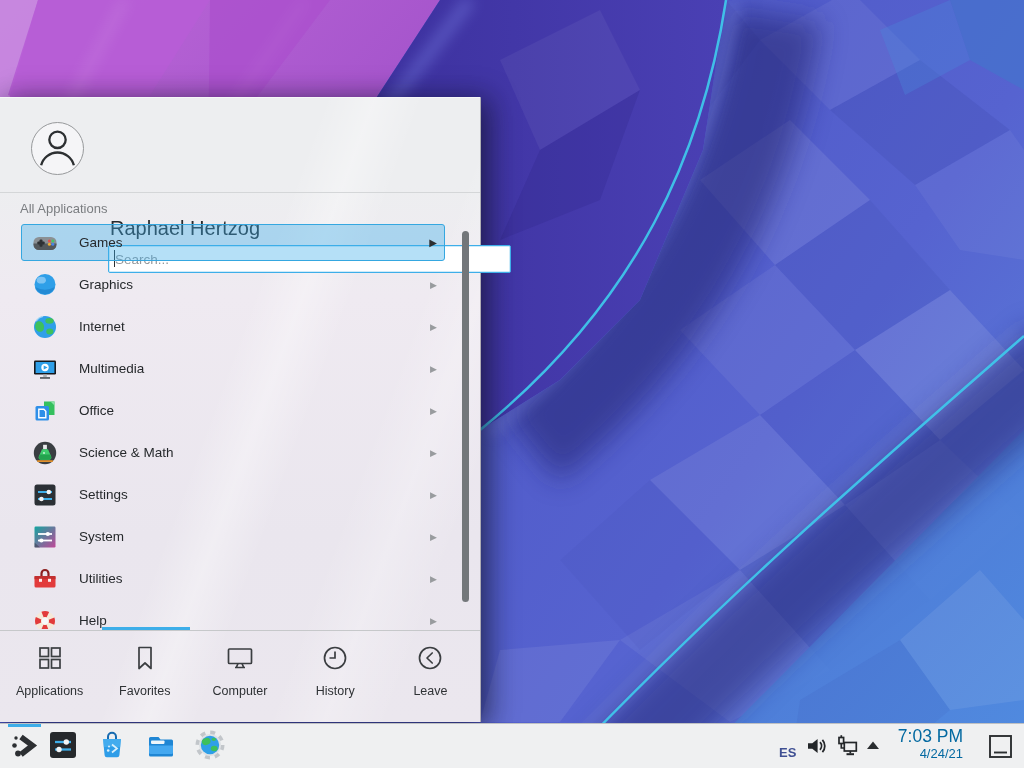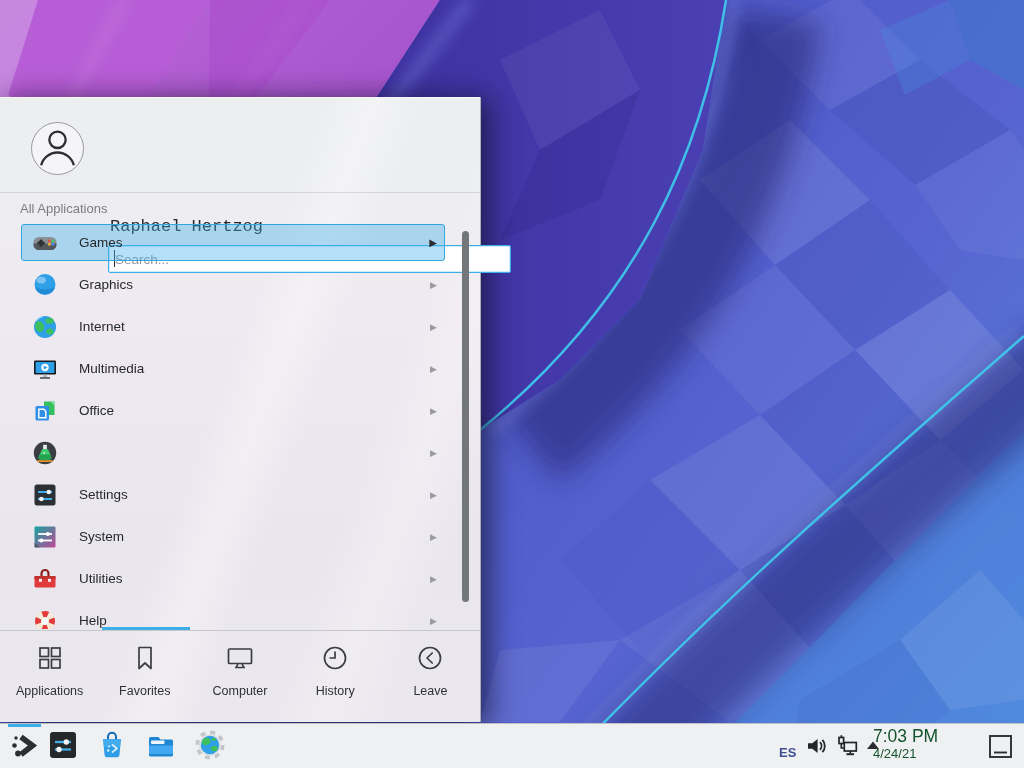--- a/index.html
+++ b/index.html
@@ -14,21 +14,21 @@
     box-shadow:10px 0 26px rgba(15,15,35,.40),0 10px 26px rgba(15,15,35,.45);
     box-sizing:border-box;z-index:10;}
   .kickoff::before{content:"";position:absolute;inset:0;pointer-events:none;
     background:linear-gradient(110deg,rgba(255,255,255,0) 46%,rgba(255,255,255,.55) 53%,rgba(255,255,255,0) 60%,rgba(255,255,255,0) 70%,rgba(255,255,255,.40) 78%,rgba(255,255,255,0) 87%);
     opacity:.6;}
   .k-header{position:absolute;left:0;top:0;width:100%;height:94px;}
   .k-header-sep{position:absolute;left:0;top:94px;width:100%;height:1px;background:#d4d6d8;}
   .avatar{position:absolute;left:31px;top:24px;width:53px;height:53px;border-radius:50%;
     border:1px solid #97999b;background:rgba(252,252,253,.55);box-sizing:border-box;}
   .avatar svg{width:100%;height:100%;display:block;}
-  .user-name{position:absolute;left:110px;top:119px;font-size:17px;color:#26292c;font-family:Liberation Mono, monospace;}
+  .user-name{position:absolute;left:110px;top:119px;font-size:20px;color:#26292c;}
   .search-wrap{position:absolute;left:108px;top:147px;width:403px;height:28px;}
   .search-wrap input{width:100%;height:100%;box-sizing:border-box;border:1px solid #3daee9;
     border-radius:2px;background:#fff;padding:0 6px;font-family:"Liberation Sans",sans-serif;
     font-size:13.5px;color:#2b2e31;outline:none;box-shadow:inset 0 0 0 1px rgba(61,174,233,.25);}
   .search-wrap input::placeholder{color:#94979a;opacity:1;}
   .text-caret{position:absolute;left:6px;top:5px;width:1px;height:17px;background:#2b2f32;}
 
   .section-label{position:absolute;left:20px;top:103px;font-size:13px;color:#7a7d80;}
 
   .cat-list{position:absolute;left:0;top:124px;width:481px;height:407px;overflow:hidden;}
@@ -61,21 +61,21 @@
   .taskbar-apps{position:absolute;left:47px;top:5px;display:flex;gap:17px;}
   .task-app{width:32px;height:32px;}
   .task-app svg{width:100%;height:100%;display:block;}
   .kb-layout{position:absolute;left:779px;top:0;height:57px;display:flex;align-items:center;
     font-size:13px;font-weight:bold;color:#3f4f93;}
   .tray-icon{position:absolute;top:11px;width:22px;height:22px;}
   .tray-icon svg{width:100%;height:100%;display:block;}
   .tray-volume{left:805px;}
   .tray-network{left:835px;top:10px;width:24px;height:24px;}
   .tray-caret{left:866px;top:16px;width:14px;height:10px;}
-  .clock{position:absolute;left:873px;top:2px;width:90px;color:#14532d;}
+  .clock{position:absolute;left:873px;top:2px;width:90px;text-align:right;color:#0369a1;}
   .clock-time{font-size:17.5px;line-height:20px;}
   .clock-date{font-size:13px;line-height:16px;}
   .show-desktop{position:absolute;left:988px;top:10px;width:25px;height:25px;}
   .show-desktop svg{width:100%;height:100%;display:block;}
 </style>
 </head>
 <body>
 
 <div class="desktop">
 
@@ -249,20 +249,21 @@
     <span class="cat-icon icon-slot">
             <svg viewBox="0 0 28 28">
               <circle cx="14" cy="14" r="11.2" fill="#3a3e42"></circle>
               <rect x="12.1" y="5.8" width="3.8" height="4.6" fill="#e8eaec"></rect>
               <path d="M11,10.2 h6 l3.2,7.2 a2.4,2.4 0 0 1 -2.2,3.4 h-8 a2.4,2.4 0 0 1 -2.2,-3.4 z" fill="#3ecb6c"></path>
               <path d="M9,15.5 h10 l.9,2 a2.4,2.4 0 0 1 -2.2,3.3 h-7.4 a2.4,2.4 0 0 1 -2.2,-3.3 z" fill="#23a24e"></path>
               <circle cx="13" cy="14" r=".9" fill="#d8f5e2"></circle>
               <rect x="6.2" y="21.2" width="15.6" height="1.8" fill="#e0912e"></rect>
             </svg>
           </span>
+    <span class="cat-label">Science &amp; Math</span>
     <span class="cat-arrow">▶</span>
   </div>
         <div class="cat-row">
     <span class="cat-icon icon-slot">
             <svg viewBox="0 0 28 28">
               <rect x="3.5" y="3.5" width="21" height="21" rx="2.5" fill="#2b3035"></rect>
               <line x1="7" y1="11" x2="21" y2="11" stroke="#3daee9" stroke-width="2"></line>
               <circle cx="17.8" cy="11" r="2.3" fill="#f2f4f5"></circle>
               <line x1="7" y1="18" x2="21" y2="18" stroke="#3daee9" stroke-width="2"></line>
               <circle cx="10.4" cy="18" r="2.3" fill="#f2f4f5"></circle>

